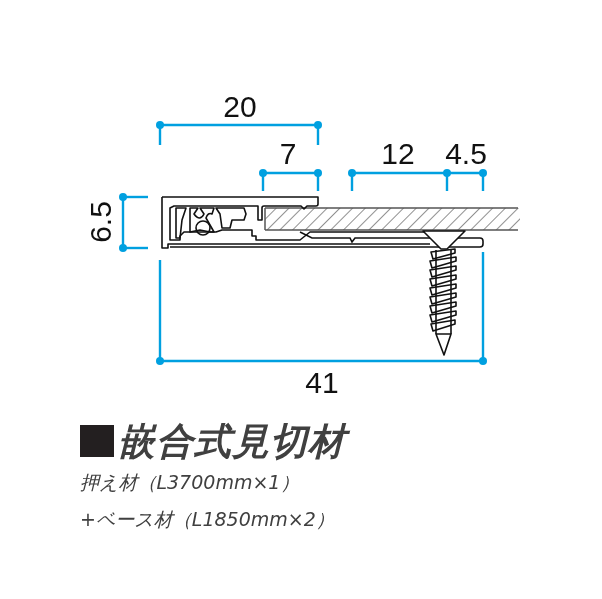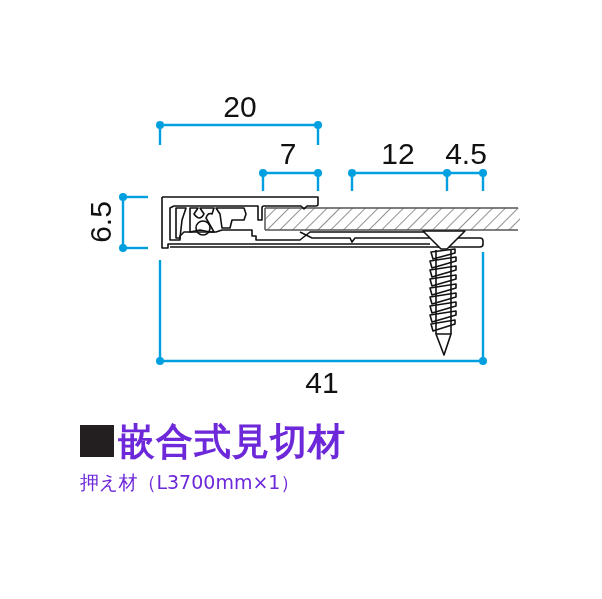--- a/index.html
+++ b/index.html
@@ -1,19 +1,19 @@
 <!DOCTYPE html>
 <html><head>
 <meta charset="utf-8">
 <style>
   html, body { margin:0; padding:0; background:#ffffff; }
   body { width:602px; height:599px; position:relative; overflow:hidden; font-family:"Liberation Sans", "DejaVu Sans", sans-serif; }
   #diagram { position:absolute; left:0; top:0; width:602px; height:420px; }
   .dim-label { font-family:"Liberation Sans", sans-serif; font-size:30px; fill:#111111; }
-  .caption { position:absolute; left:80px; top:420px; color:#6d28d9; font-family:"DejaVu Sans", sans-serif; }
+  .caption { position:absolute; left:80px; top:420px; color:#404040; font-family:"DejaVu Sans", sans-serif;font-style:italic; }
   .caption .title { font-size:37px; font-weight:bold; line-height:44px; letter-spacing:1px; white-space:nowrap; }
   .caption .title .square { display:inline-block; width:34px; height:32px; background:#231f20; vertical-align:-3px; margin-right:4px; }
   .caption .line { font-size:19px; line-height:37px; white-space:nowrap; }
 </style>
 </head>
 <body>
 
 <svg id="diagram" viewBox="0 0 602 420" xmlns="http://www.w3.org/2000/svg">
   <defs>
     <pattern id="hatch" patternUnits="userSpaceOnUse" width="9" height="9" patternTransform="rotate(45)">
@@ -101,13 +101,14 @@
   <text class="dim-label" x="466" y="164" text-anchor="middle">4.5</text>
   <text class="dim-label" x="0" y="0" text-anchor="middle" transform="translate(111 222) rotate(-90)">6.5</text>
   <text class="dim-label" x="322" y="393" text-anchor="middle">41</text>
 </svg>
 
 <div class="caption">
   <div class="title">
     <span class="square"></span><span>嵌合式見切材</span>
   </div>
   <div class="line">押え材（L3700mm×1）</div>
+  <div class="line">+ベース材（L1850mm×2）</div>
 </div>
 
 </body></html>

